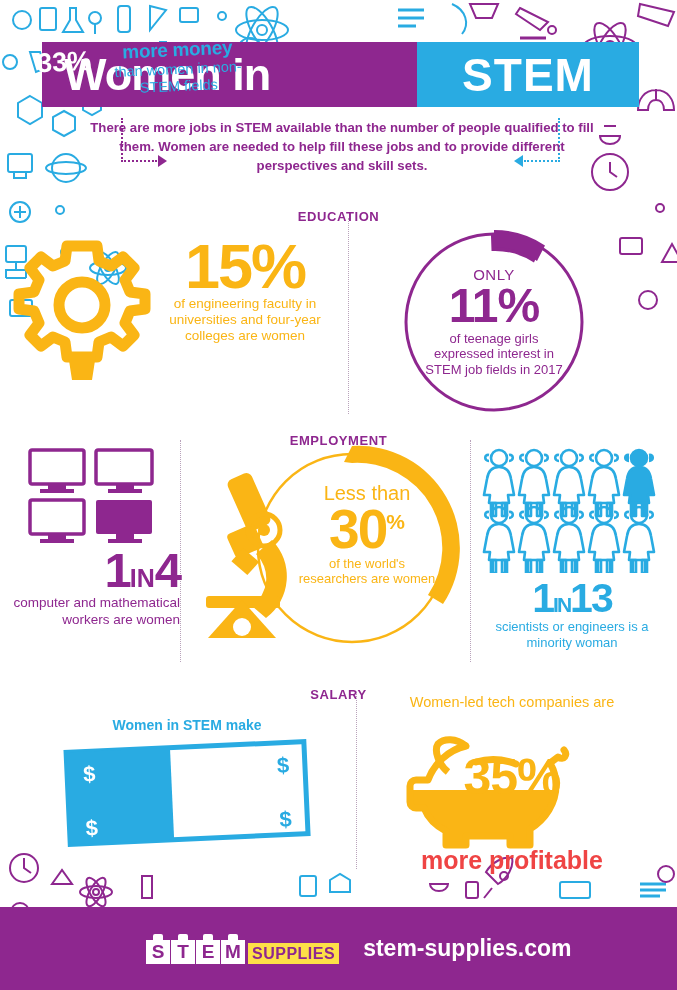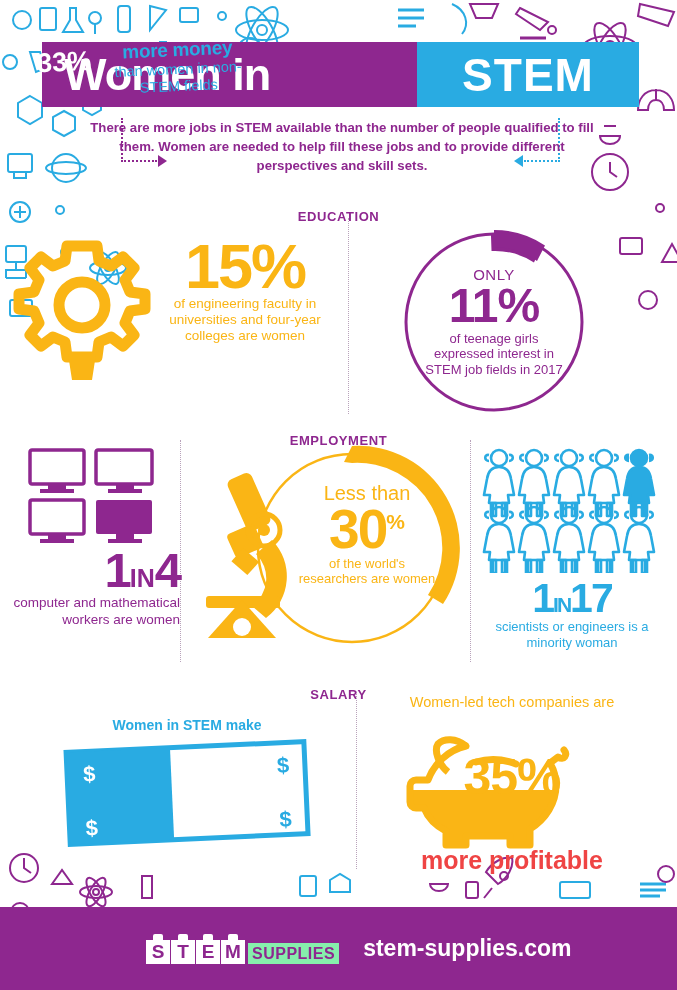--- a/index.html
+++ b/index.html
@@ -177,21 +177,21 @@
     color: #8E278F; font-weight: bold; font-size: 19px;
     display: flex; align-items: center; justify-content: center;
     margin-right: 1px;
   }
   .logo-letter::before {
     content: ""; position: absolute; top: -6px; left: 7px;
     width: 10px; height: 6px; background: #ffffff;
     border-radius: 2px 2px 0 0;
   }
   .logo-supplies {
-    background: #86efac; color: #8E278F; font-weight: bold;
+    background: #fde047; color: #8E278F; font-weight: bold;
     font-size: 16px; letter-spacing: 0.5px; padding: 2px 4px 1px 4px;
     line-height: 1.1; margin-left: 2px;
   }
   .site { color: #ffffff; font-weight: bold; font-size: 23px; }
 </style>
 </head>
 <body>
 
 <div id="page">
 
@@ -442,21 +442,21 @@
       <use href="#lady" x="107" y="0"></use>
       <use href="#lady-solid" x="142" y="0"></use>
       <use href="#lady" x="2" y="57"></use>
       <use href="#lady" x="37" y="57"></use>
       <use href="#lady" x="72" y="57"></use>
       <use href="#lady" x="107" y="57"></use>
       <use href="#lady" x="142" y="57"></use>
     </svg>
   </div>
   <div class="in10-block">
-    <div class="big-num in10"><span>1</span><span class="in">IN</span><span>17</span></div>
+    <div class="big-num in10"><span>1</span><span class="in">IN</span><span>13</span></div>
     <div class="cap in10-cap">scientists or engineers is a minority woman</div>
   </div>
 
   <div class="sec-rule" style="top:677px">
     <div class="line"></div>
     <div class="sec-label">SALARY</div>
     <div class="line"></div>
   </div>
   <div class="vdiv" style="left:356px; top:694px; height:175px"></div>
 

